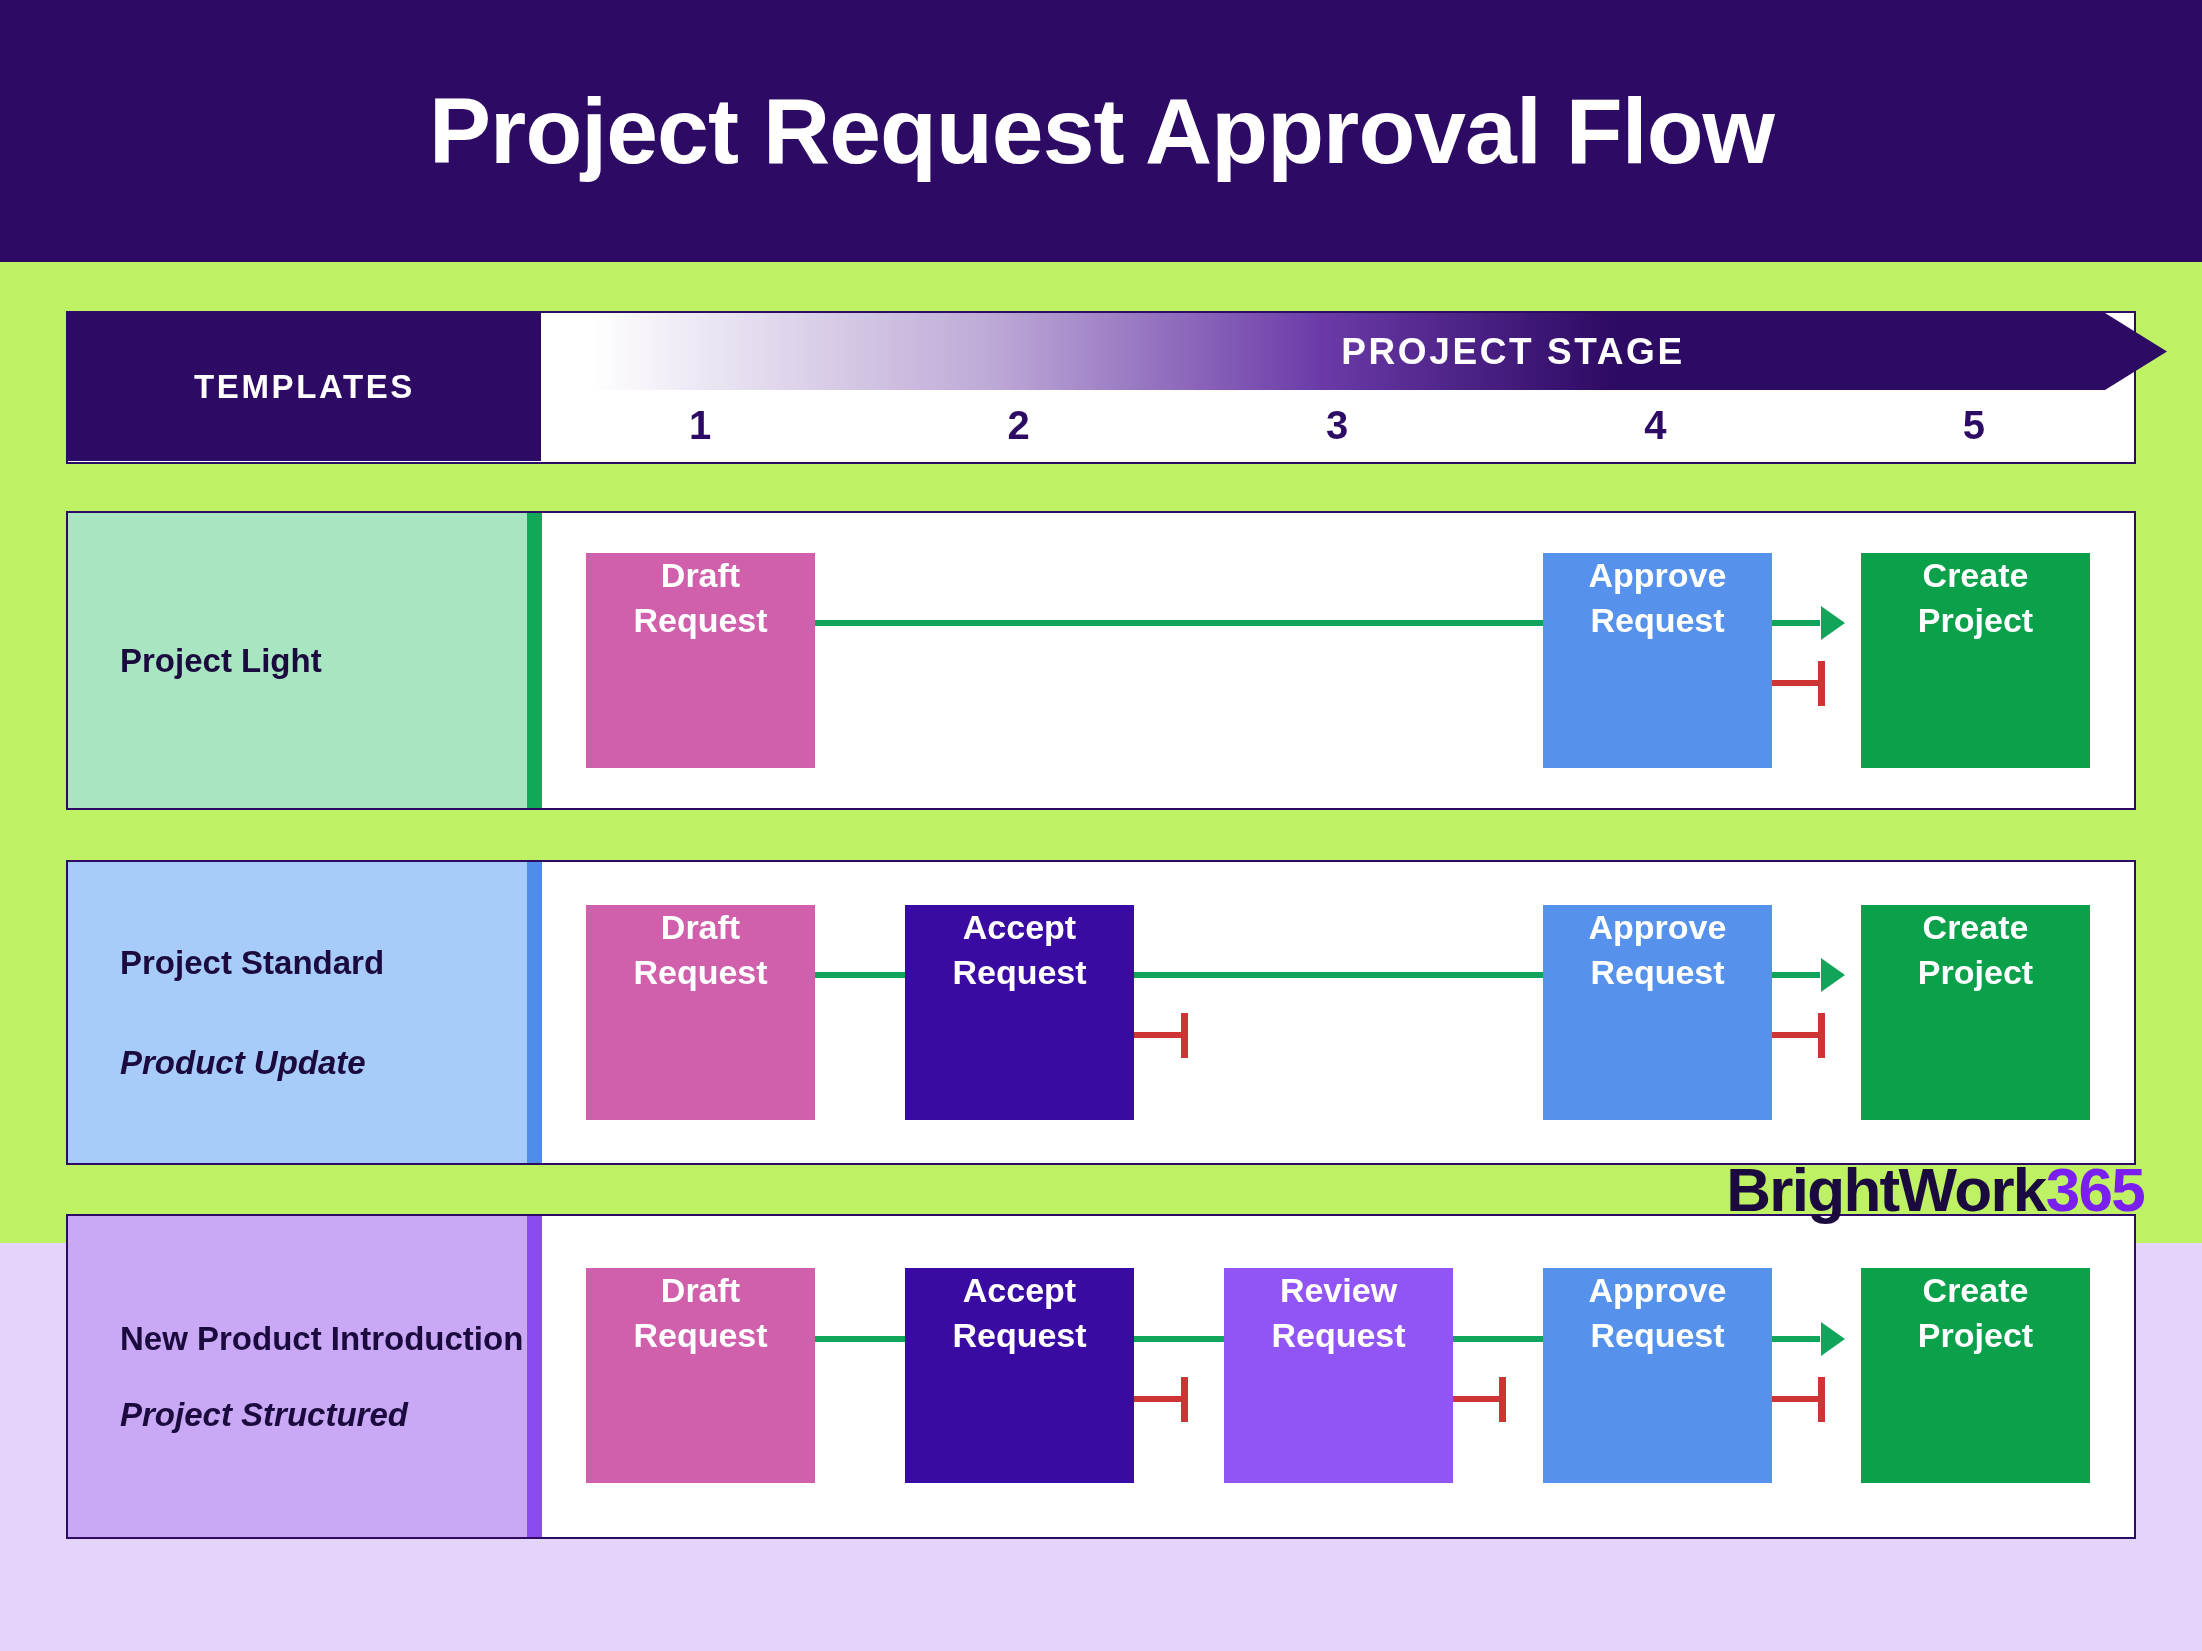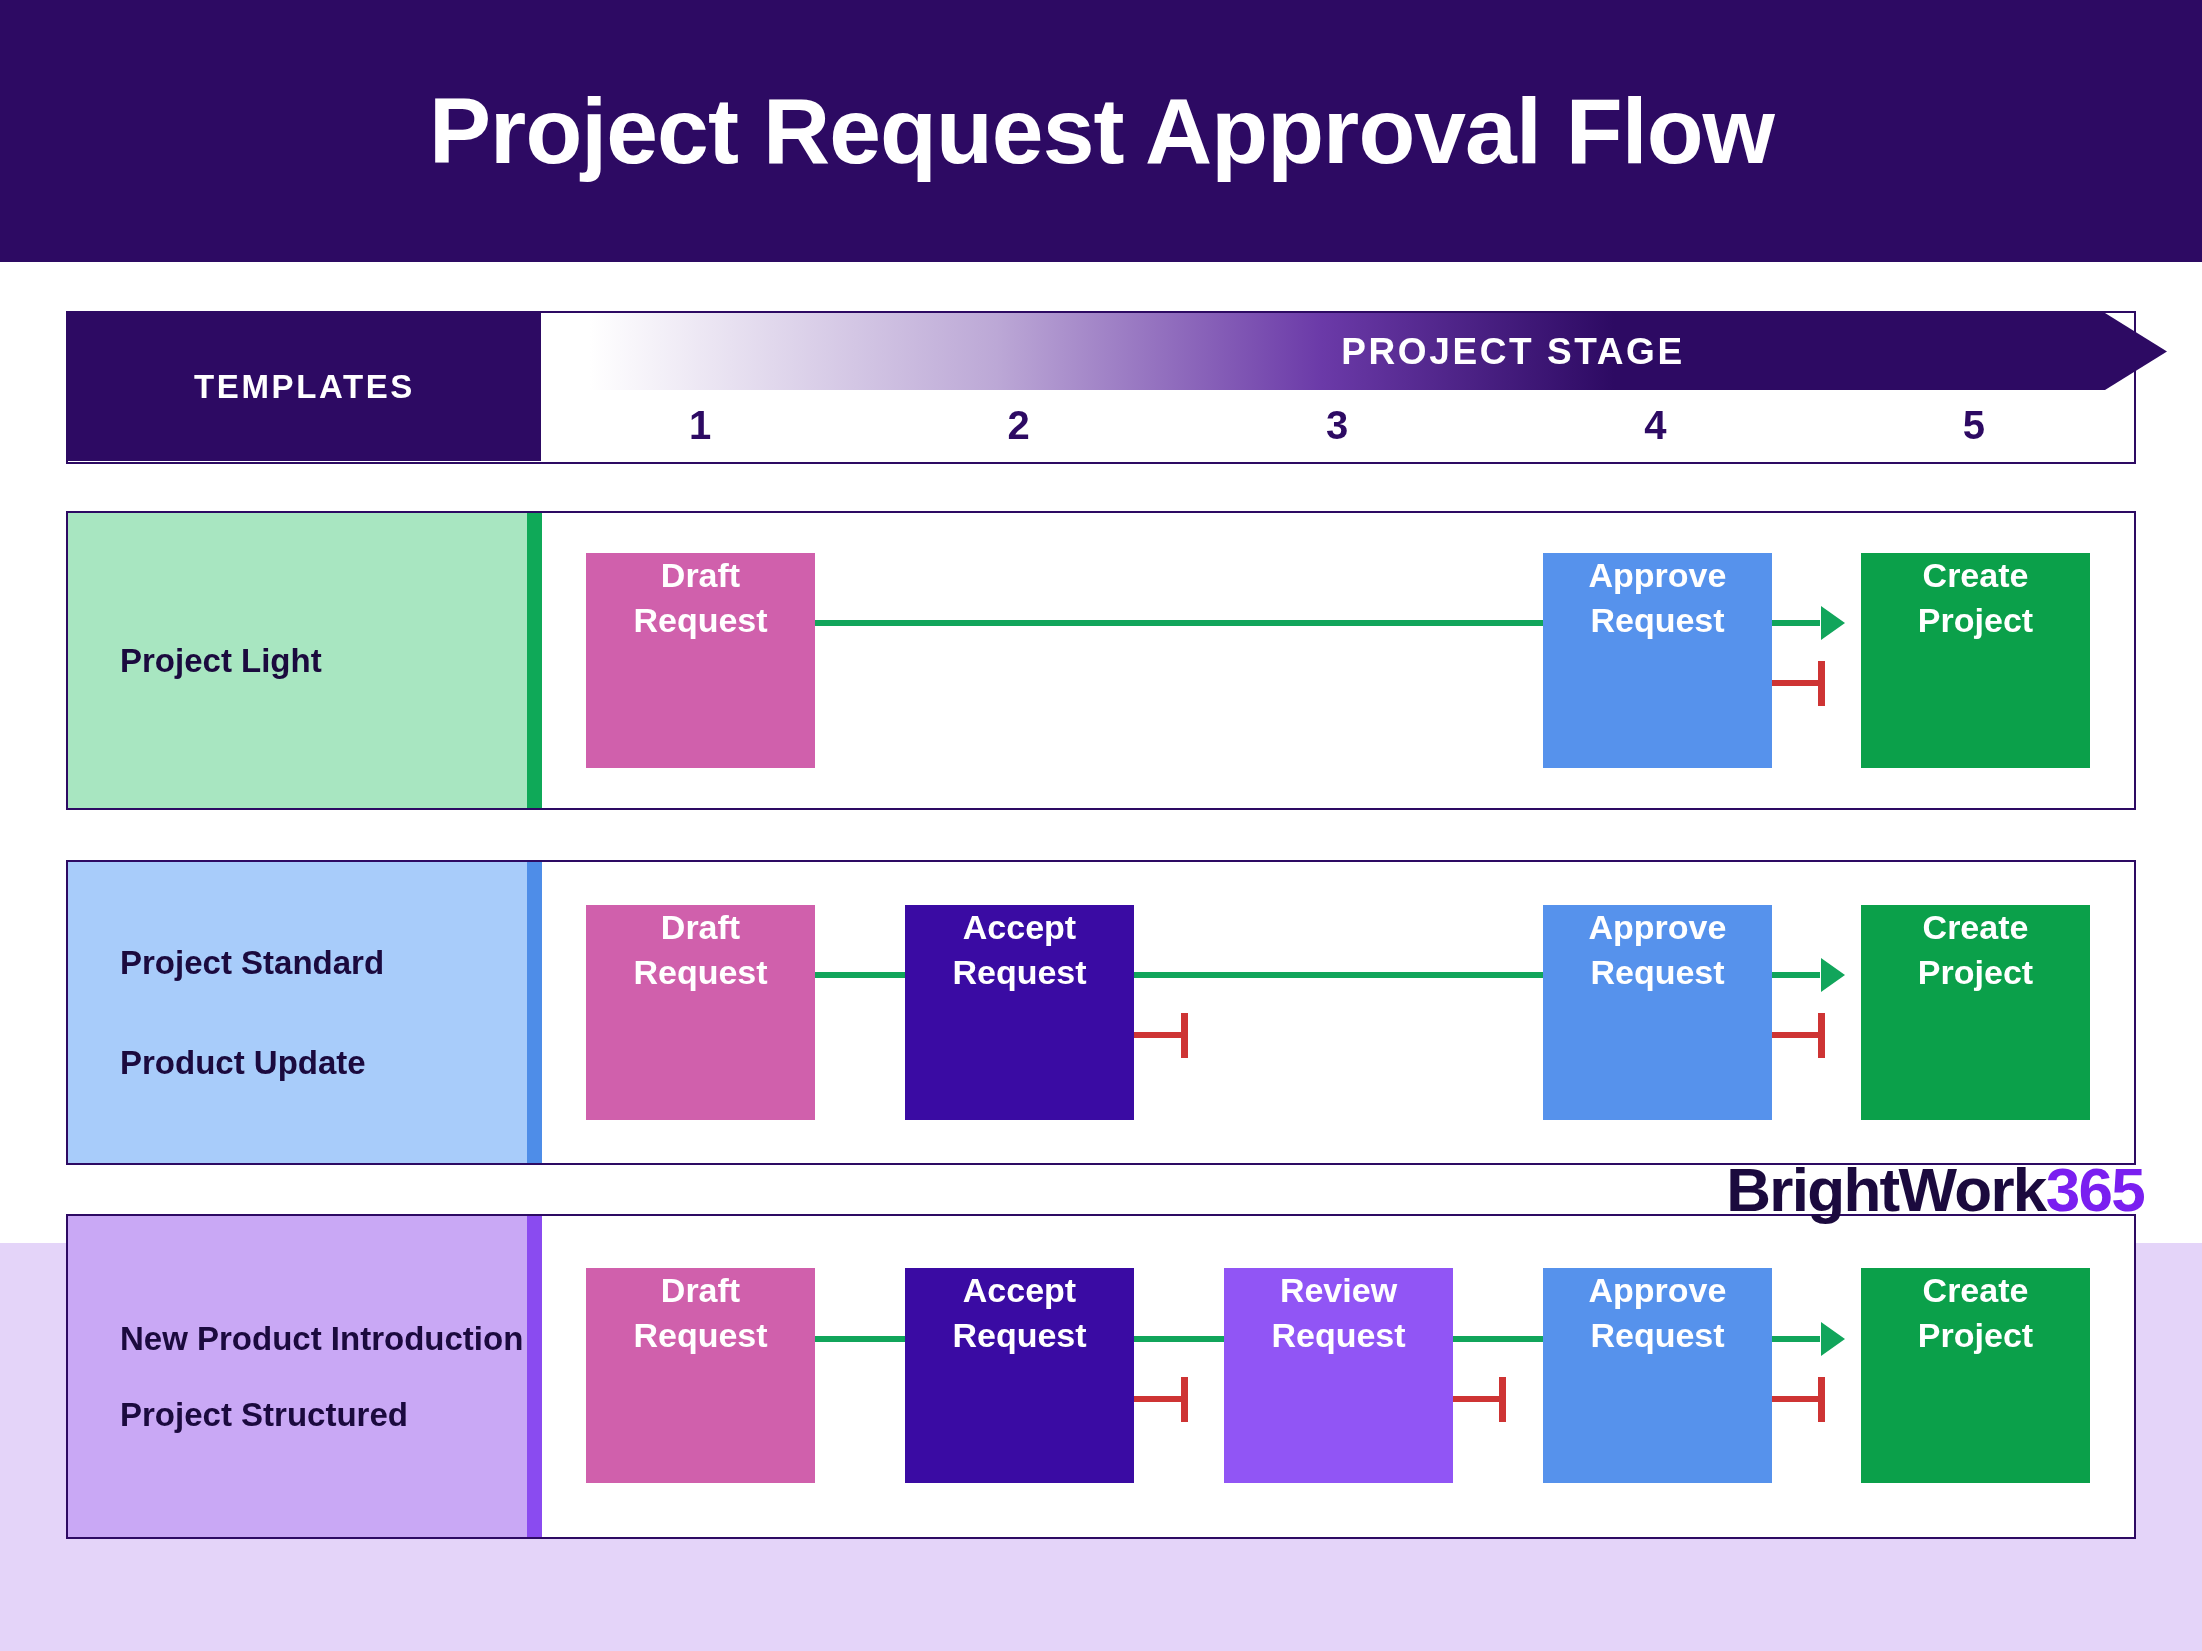--- a/index.html
+++ b/index.html
@@ -10,21 +10,21 @@
     height: 1652px;
     background: #E4D4F9;
     font-family: "Liberation Sans", sans-serif;
     overflow: hidden;
   }
 
   #canvas {
     position: relative;
     width: 2203px;
     height: 1243px;
-    background: #ffffff;
+    background: #bef264;
   }
 
   
   .title-bar {
     position: absolute;
     left: 0; top: 0;
     width: 2203px; height: 262px;
     background: #2D0A63;
   }
   .title-text {
@@ -134,21 +134,21 @@
     left: 459px;
     width: 14.6px;
     height: 100%;
   }
   .label-line {
     color: #1B0A3E;
     font-size: 33px;
     font-weight: bold;
     line-height: 1.26;
   }
-  .label-line + .label-line { margin-top: 34px; }
+  .label-line + .label-line { margin-top: 34px; font-style: italic; }
 
   
   .lane {
     position: absolute;
     left: 473px; top: 0;
     width: 1594px; height: 100%;
   }
 
   
   .node {

